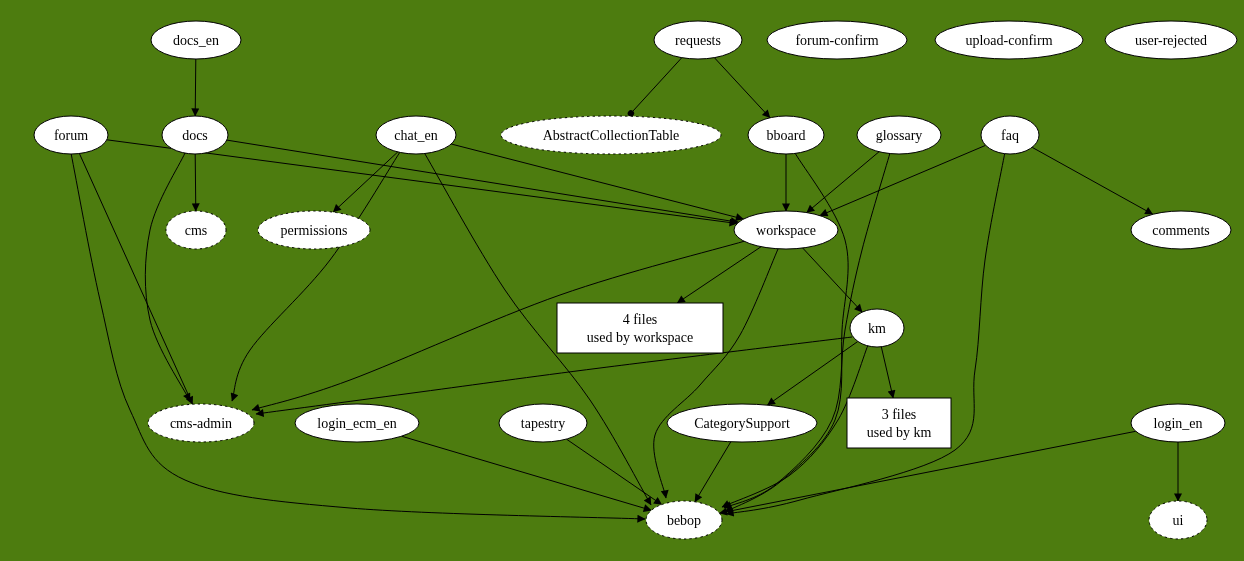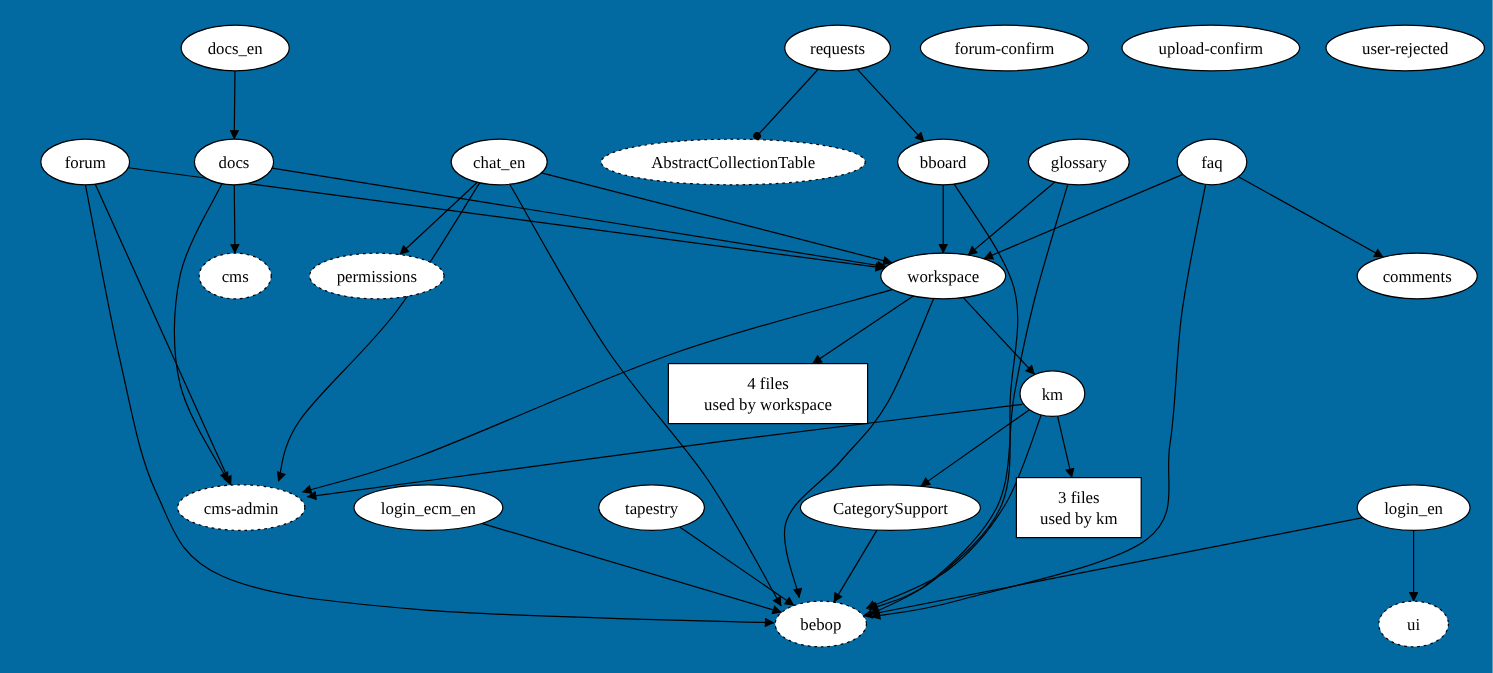--- a/index.html
+++ b/index.html
@@ -1,20 +1,20 @@
 <!DOCTYPE html>
 <html><head>
 <meta charset="utf-8">
 <style>
   html, body { margin: 0; padding: 0; background: #ffffff; }
   .canvas-wrap {
     position: relative;
     width: 1244px;
     height: 561px;
-    background: #0369a1;
+    background: #4d7c0f;
     overflow: hidden;
   }
   svg { display: block; }
   text {
     font-family: "Liberation Serif", "DejaVu Serif", serif;
     font-size: 14px;
     fill: #000000;
   }
 </style>
 </head>

